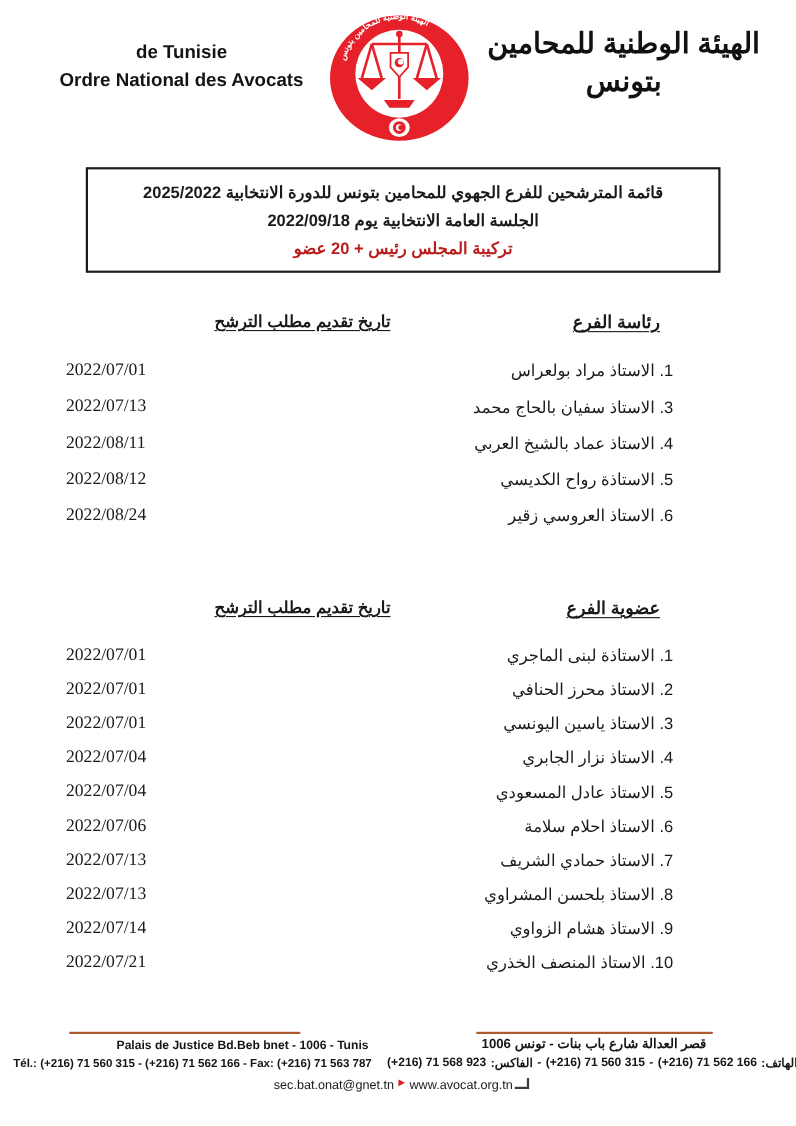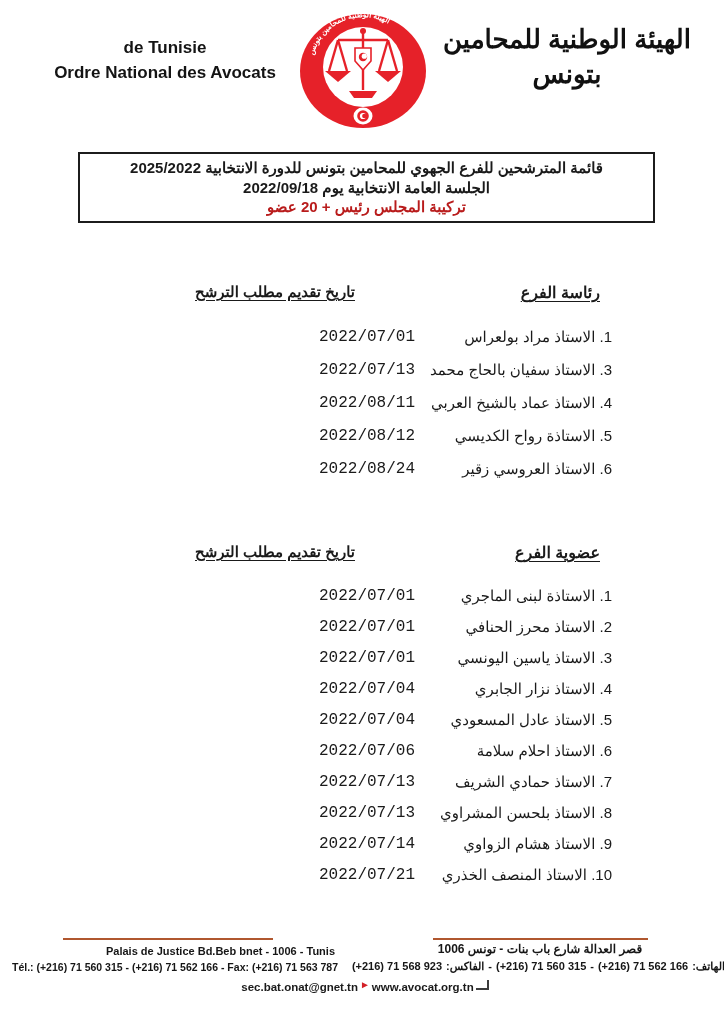--- a/index.html
+++ b/index.html
@@ -8,56 +8,56 @@
   .page { position:relative; width:724px; height:1024px; background:#fff; overflow:hidden; margin:0 auto; }
 
   
   .org-fr { position:absolute; left:52px; top:36px; width:226px; text-align:center;
             font-weight:700; font-size:17px; line-height:1.45; color:#141414; }
   .logo-wrap { position:absolute; left:298px; top:11px; width:130px; height:120px; }
   .org-ar { position:absolute; right:6px; top:22px; width:302px; text-align:center;
             direction:rtl; font-weight:700; font-size:26px; line-height:1.35; color:#111; }
 
   
-  .title-box { position:absolute; left:78px; top:152px; width:577px; height:71px;
+  .title-box { position:absolute; left:78px; top:152px; width:577px; height:96px;
                border:2px solid #1c1c1c; display:flex; flex-direction:column;
                justify-content:space-evenly; align-items:center; padding:4px 8px; }
   .title-box .line { direction:rtl; font-weight:700; font-size:15px; white-space:nowrap; }
   .title-box .line.red { color:#b91c1c; }
 
   
   .sec { position:absolute; left:0; width:724px; }
   .sec-heads { position:relative; height:37px;margin-left:40px; }
   .date-head { position:absolute; left:60px; width:350px; text-align:center; direction:rtl;
                font-weight:700; font-size:15px; text-decoration:underline; text-underline-offset:3px; }
   .title-head { position:absolute; right:124px; direction:rtl; font-weight:700; font-size:16px;
                 text-decoration:underline; text-underline-offset:3px; }
   .row { position:relative; height:33px; }
   .sec-members .row { height:31px; }
-  .row .date { position:absolute; left:60px; width:355px; text-align:right; top:50%;
-               transform:translateY(-50%); font-family:Liberation Mono, monospace; font-size:16px; }
+  .row .date { position:absolute; left:60px; width:355px; text-align:left; top:50%;
+               transform:translateY(-50%); font-family:Liberation Serif, serif; font-size:16px; }
   .row .name { position:absolute; right:112px; top:50%; transform:translateY(-50%);
                direction:rtl; white-space:nowrap; font-size:15px; }
 
   
   .rule { position:absolute; height:2px; background:#b0572f; }
   .rule-left  { left:63px;  top:938px; width:210px; }
   .rule-right { left:433px; top:938px; width:215px; }
   .fr-address { position:absolute; left:15px; top:945px; width:320px; text-align:right;
                 font-weight:700; font-size:11px; color:#161616; }
   .fr-phone   { position:absolute; left:0px; top:961px; width:350px; text-align:center;
                 font-weight:700; font-size:10.5px; color:#161616; }
   .ar-address { position:absolute; left:375px; top:942px; width:330px; text-align:center;
                 direction:rtl; font-weight:700; font-size:12px; color:#161616; }
   .ar-phone   { position:absolute; left:355px; right:2px; top:960px; direction:rtl;
                 display:flex; justify-content:center; gap:4px; font-weight:700; font-size:11px;
                 color:#161616; white-space:nowrap; }
   .ar-phone .num { direction:ltr; unicode-bidi:isolate; }
   .web-line { position:absolute; left:180px; top:981px; width:370px; display:flex;
-              justify-content:center; align-items:center; gap:2px; font-weight:700; font-size:11.5px; }
+              justify-content:center; align-items:center; gap:2px; font-weight:400; font-size:11.5px; }
   .tri-icon { color:#d32027; font-size:10px; line-height:1; transform:translateY(-2px); }
   .bracket-icon { display:inline-block; width:13px; height:10px;
                   border-right:2px solid #3c3c3c; border-bottom:2px solid #3c3c3c;
                   transform:translateY(-2px); }
 </style>
 </head>
 <body>
 
 <div class="page">
 

